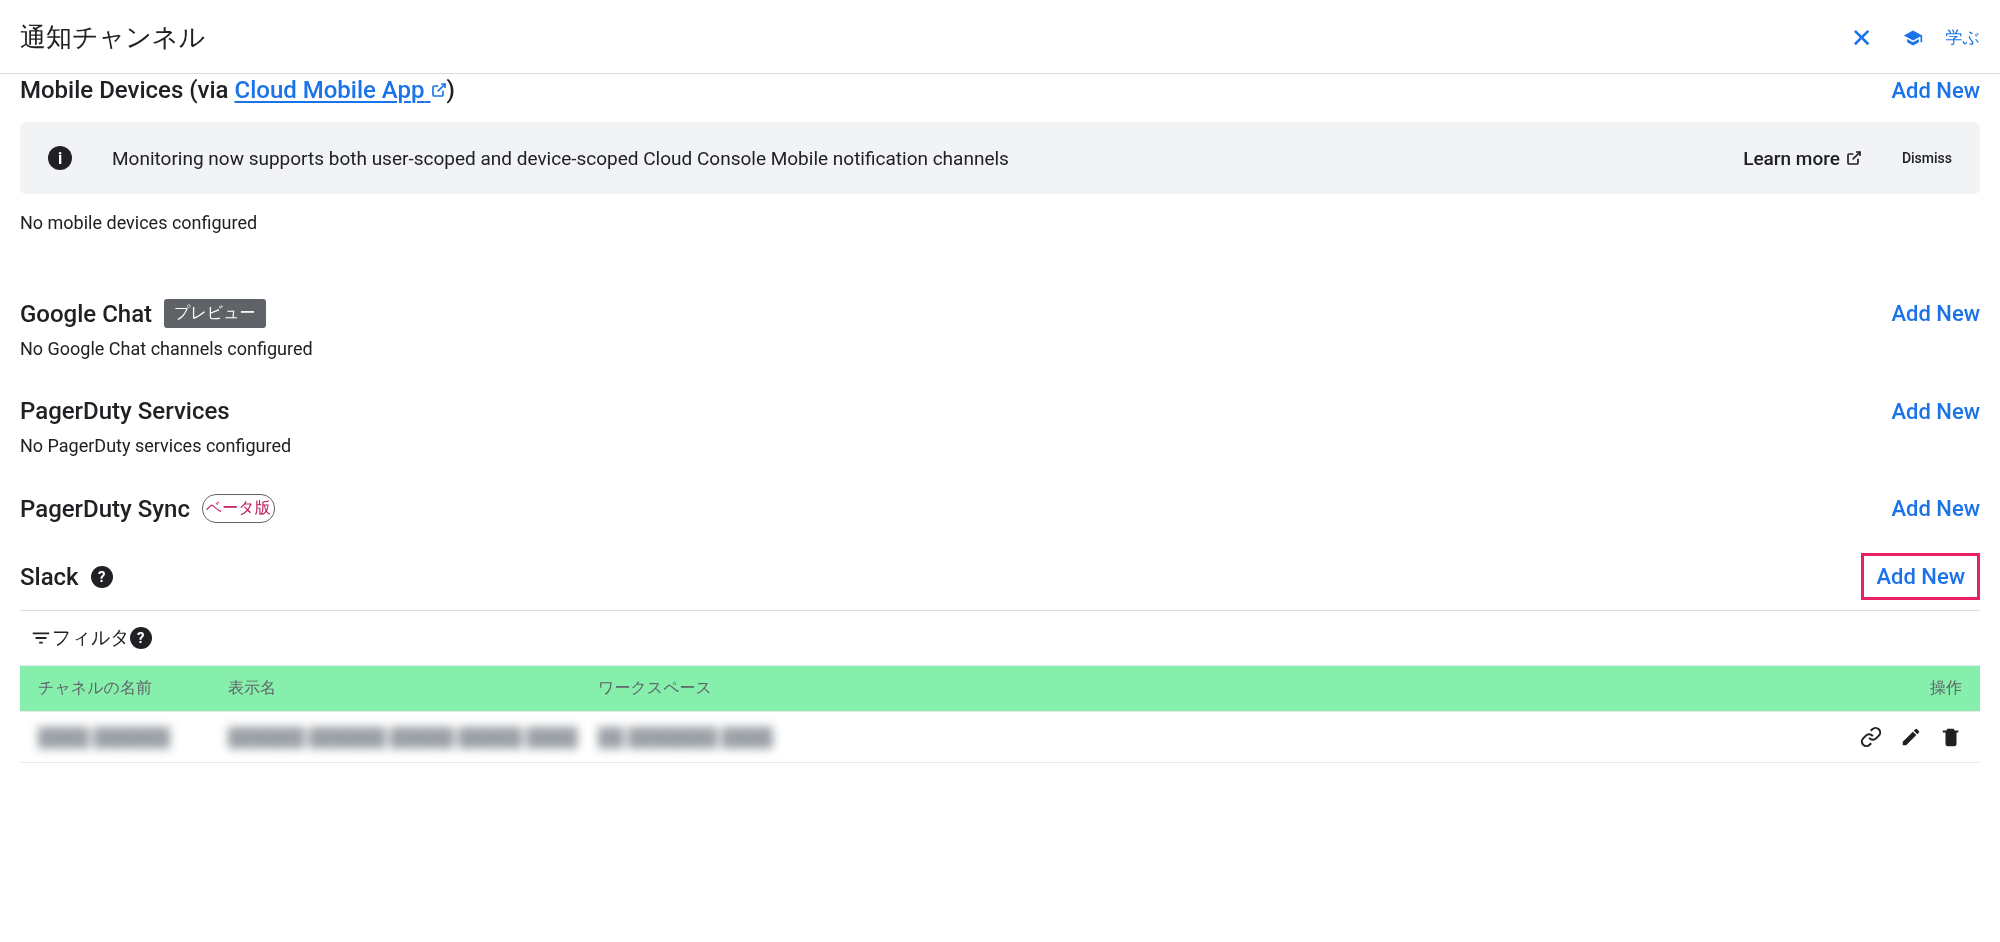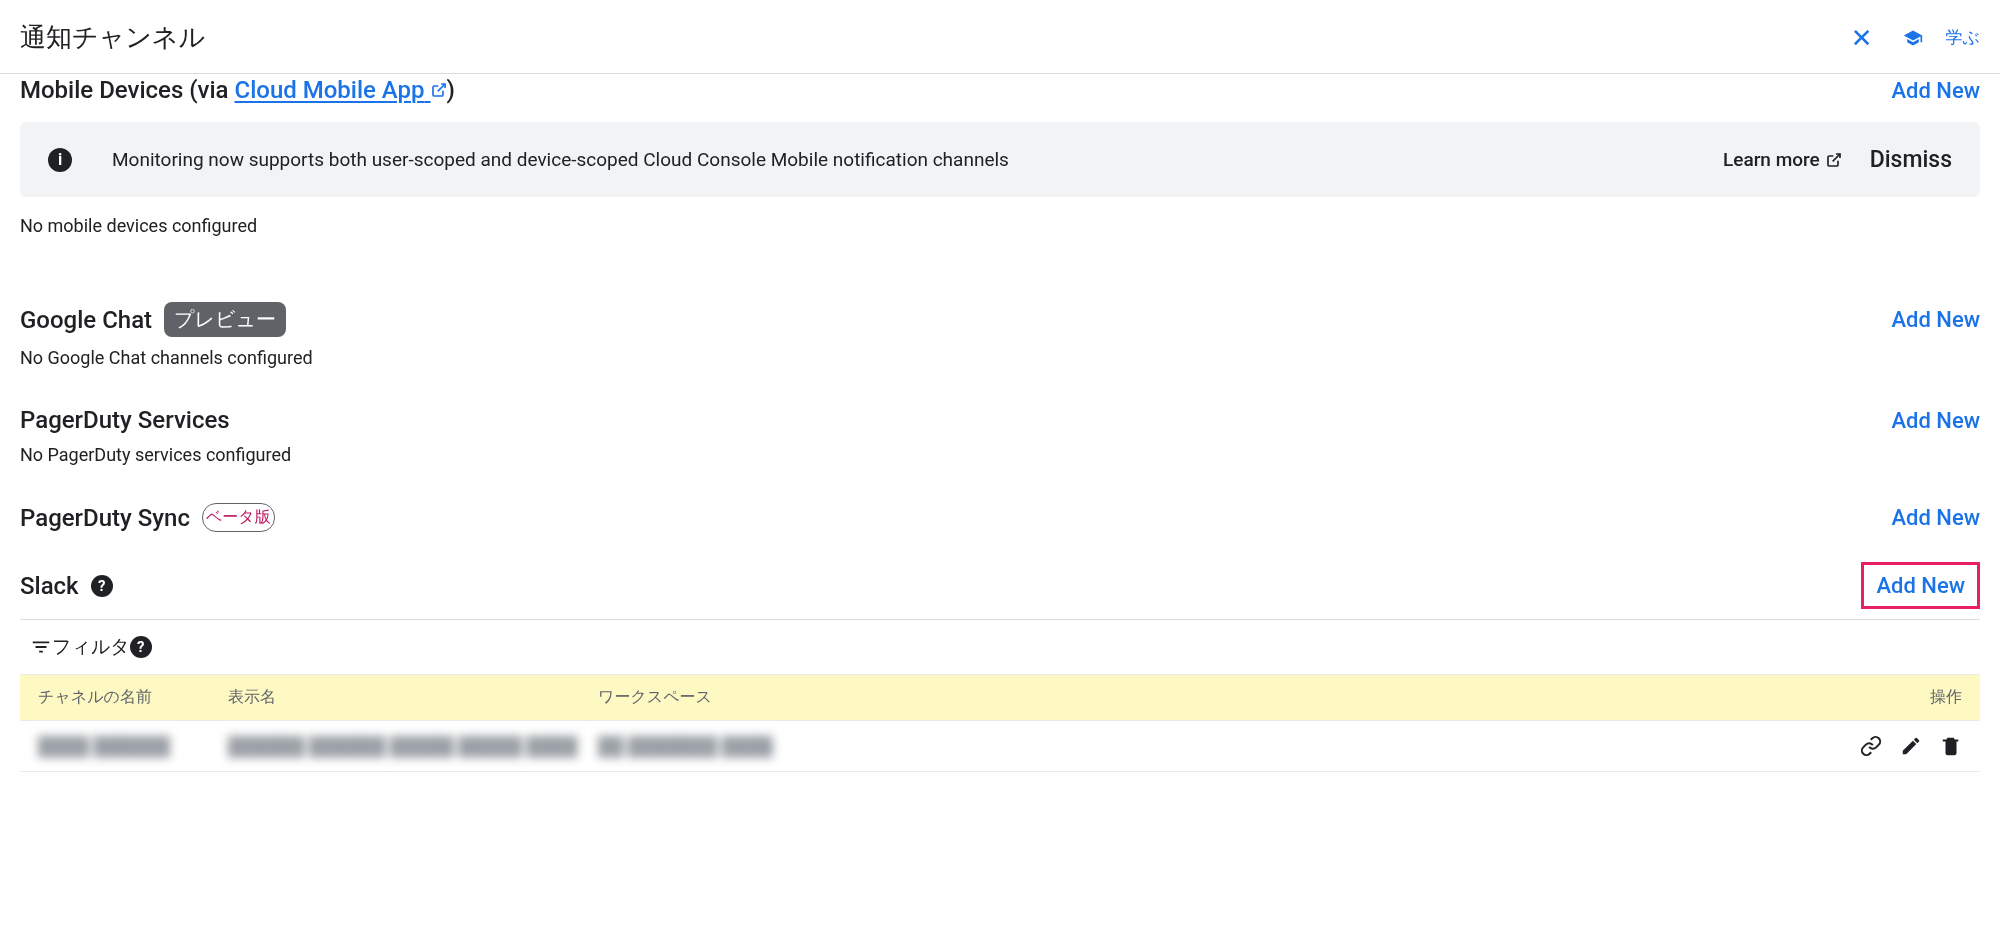--- a/index.html
+++ b/index.html
@@ -64,23 +64,23 @@
     }
     .section-title a {
       color: #1a73e8;
       text-decoration: underline;
       text-decoration-thickness: 2px;
       text-underline-offset: 3px;
     }
     .badge {
       background: #5f6368;
       color: #fff;
-      font-size: 20px;
+      font-size: 16px;
       padding: 4px 10px;
-      border-radius: 8px;
+      border-radius: 3px;
     }
     .badge-outline {
       border: 1px solid #5f6368;
       color: #be185d;
       background: transparent;
       font-size: 16px;
       padding: 3px 3px;
       border-radius: 14px;
     }
     .help-icon {
@@ -129,33 +129,33 @@
       flex-shrink: 0;
     }
     .info-text {
       flex: 1;
       font-size: 19px;
       color: #202124;
     }
     .info-actions {
       display: flex;
       align-items: center;
-      gap: 28px;
+      gap: 40px;
     }
     .learn-more {
       display: flex;
       align-items: center;
       gap: 6px;
       font-size: 19px;
       font-weight: 500;
       color: #202124;
       cursor: pointer;
     }
     .dismiss {
-      font-size: 23px;
+      font-size: 14px;
       font-weight: 500;
       color: #202124;
       cursor: pointer;
     }
     .empty-text {
       font-size: 18px;
       color: #202124;
       margin-bottom: 28px;
     }
     .gap { height: 18px; }
@@ -198,21 +198,21 @@
       font-size: 15px;
       font-weight: bold;
       cursor: pointer;
     }
     .table {
       width: 100%;
     }
     .table-header {
       display: flex;
       padding: 12px 18px;
-      background: #fef9c3;
+      background: #86efac;
       border-bottom: 1px solid #e8eaed;
       font-size: 16px;
       color: #5f6368;
     }
     .table-row {
       display: flex;
       align-items: center;
       padding: 14px 18px;
       border-bottom: 1px solid #e8eaed;
       font-size: 18px;

